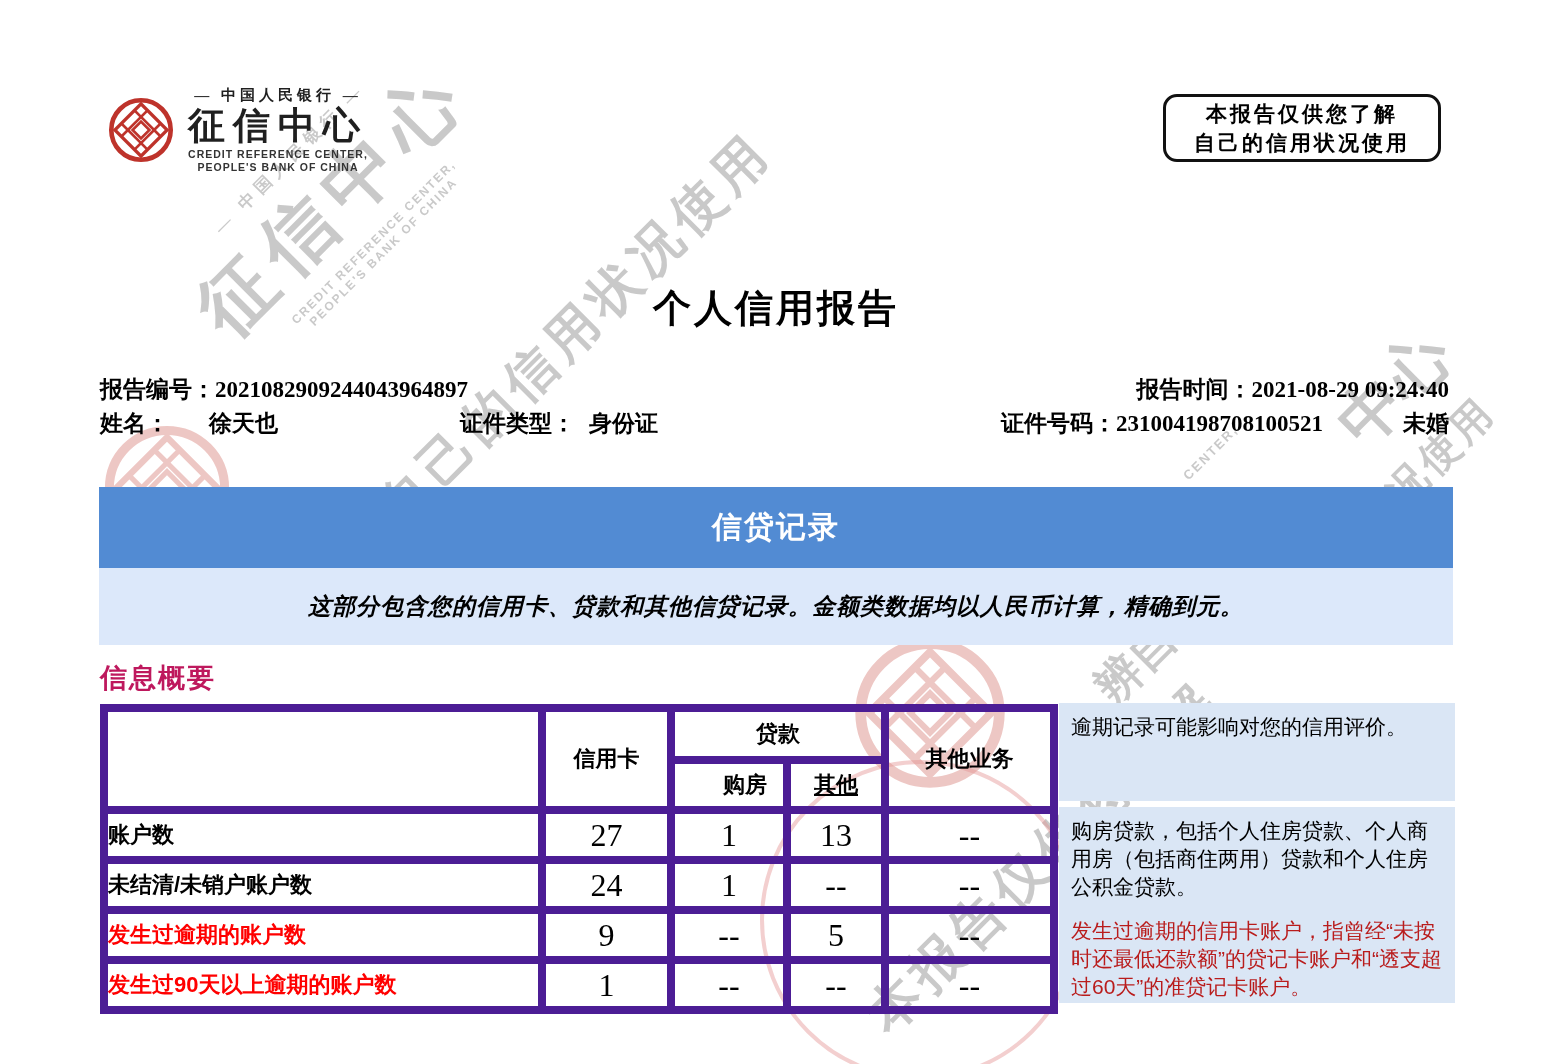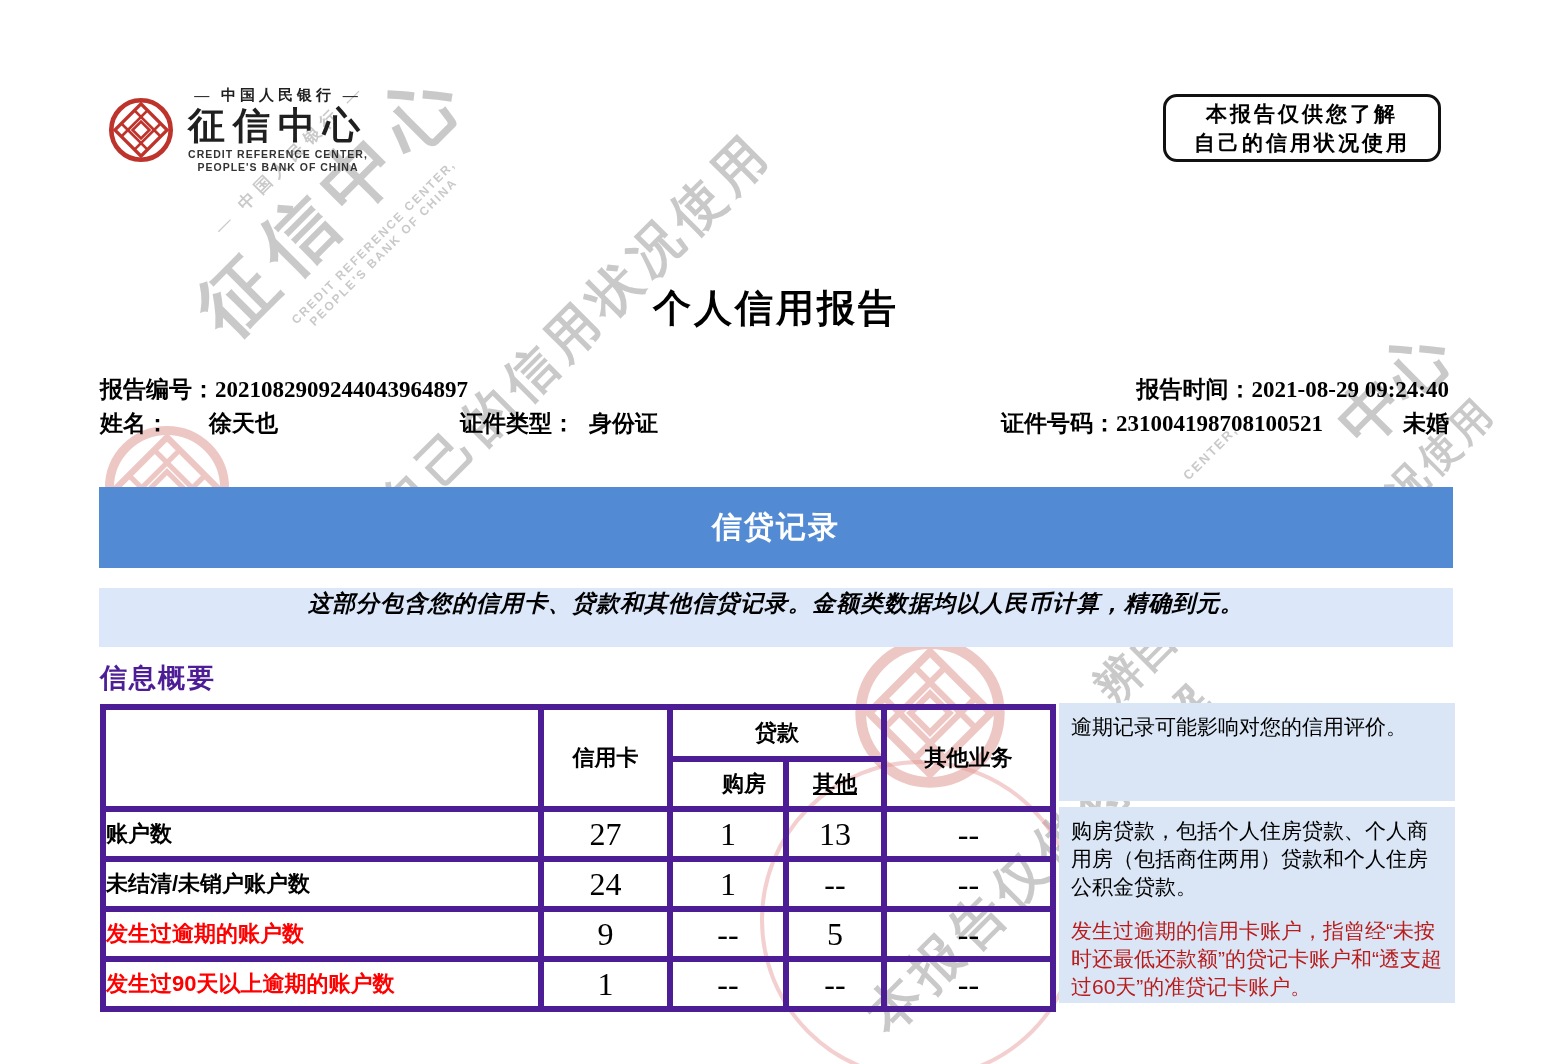--- a/index.html
+++ b/index.html
@@ -60,31 +60,31 @@
   .ir-mid { position:absolute; left:460px; }
   .ir-right { position:absolute; right:103px; text-align:right; }
   .gap-s { display:inline-block; width:14px; }
   .gap-m { display:inline-block; width:40px; }
   .num { font-family:"Liberation Serif",serif; }
 
   
   .banner { position:absolute; left:99px; top:487px; width:1354px; height:81px;
     background:#528bd3; display:flex; align-items:center; justify-content:center; }
   .banner-title { color:#fff; font-size:30px; font-weight:700; letter-spacing:2px; }
-  .band { position:absolute; left:99px; top:568px; width:1354px; height:59px;
-    background:#dce8fa; display:flex; justify-content:center;margin-top:20px; }
+  .band { position:absolute; left:99px; top:568px; width:1354px; height:77px;
+    background:#dce8fa; display:flex; align-items:center; justify-content:center; }
   .band-text { font-size:23px; font-weight:700; font-style:italic; letter-spacing:1px; }
 
   .summary-heading { position:absolute; left:100px; top:660px;
-    font-size:27px; font-weight:700; color:#4c1d95; letter-spacing:2px; }
+    font-size:27px; font-weight:700; color:#be185d; letter-spacing:2px; }
 
   
   table.summary { position:absolute; left:100px; top:704px; border-collapse:collapse;
     table-layout:fixed; background:transparent; }
-  table.summary td { border:6px solid #4c1d95; text-align:center; vertical-align:middle;
+  table.summary td { border:8px solid #4c1d95; text-align:center; vertical-align:middle;
     font-size:22px; font-weight:700; background:transparent; }
   table.summary td.lbl { text-align:left; }
   table.summary td.val { font-family:"Liberation Serif",serif; font-weight:400; font-size:32px;margin-top:44px; }
   table.summary tr.red td.lbl { color:#ff0000; }
   .c0{width:438px;} .c1{width:129px;} .c2{width:116px;padding-left:32px;} .c3{width:98px;text-decoration:underline;} .c4{width:169px;}
   .hr1{height:52px;} .hr2{height:50px;} .dr{height:50px;}
 
   
   .note { position:absolute; left:1059px; width:396px; background:#dae6f5;
     display:flex; align-items:flex-start; padding:10px 12px;

